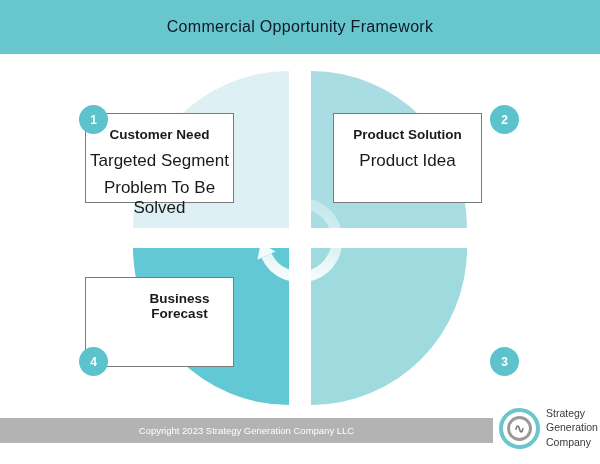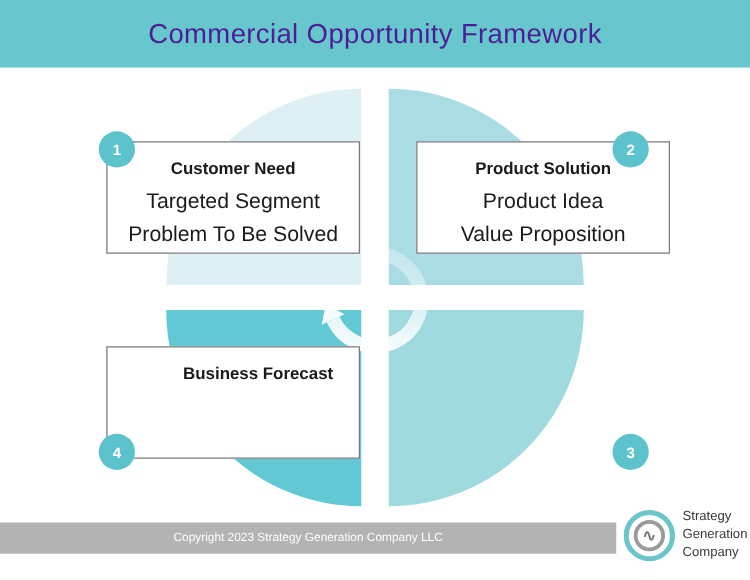--- a/index.html
+++ b/index.html
@@ -10,36 +10,36 @@
     font-family: "Liberation Sans", sans-serif;
     overflow: hidden;
   }
 
   
   .header {
     position: absolute; left: 0; top: 0; width: 600px; height: 54px;
     display: flex; align-items: center; justify-content: center;
   }
   .header span {
-    color: #4c1d95; font-size: 22px; letter-spacing: 0.3px; font-weight: 400;
+    color: #0f172a; font-size: 16px; letter-spacing: 0.3px; font-weight: 400;
   }
 
   
   .circle { position: absolute; left: 133px; top: 71px; width: 334px; height: 334px; }
   .arc { position: absolute; width: 156px; height: 157px; }
   .arc.tl { left: 0;    top: 0;    border-top-left-radius: 100% 100%; }
   .arc.tr { left: 178px; top: 0;    border-top-right-radius: 100% 100%; }
   .arc.bl { left: 0;    top: 177px; border-bottom-left-radius: 100% 100%; }
   .arc.br { left: 178px; top: 177px; border-bottom-right-radius: 100% 100%; }
 
   .cycle-arrow { position: absolute; left: 245px; top: 185px; width: 110px; height: 110px; }
 
   
   .qbox {
-    position: absolute; width: 203px; height: 90px;
+    position: absolute; width: 149px; height: 90px;
     background: #ffffff; border: 1.5px solid #7a7a7a;
     box-sizing: border-box; text-align: center;
     padding-top: 13px;
   }
   .qbox .qtitle { font-size: 13.5px; font-weight: bold; color: #1a1a1a; margin-bottom: 9px; }
   .qbox .qline  { font-size: 17px; color: #1a1a1a; margin-bottom: 7px; }
   .b1 { left: 85px;  top: 113px; }
   .b2 { left: 333px; top: 113px; }
   .b3 { left: 85px;  top: 277px; padding-left: 40px; }
   .b4 { left: 333px; top: 277px; }
@@ -110,21 +110,20 @@
 
   <div class="qbox b1">
     <div class="qtitle">Customer Need</div>
     <div class="qline">Targeted Segment</div>
     <div class="qline">Problem To Be Solved</div>
   </div>
 
   <div class="qbox b2">
     <div class="qtitle">Product Solution</div>
     <div class="qline">Product Idea</div>
-    <div class="qline">Value Proposition</div>
   </div>
 
   <div class="qbox b3">
     <div class="qtitle">Business Forecast</div>
   </div>
 
 
   <div class="badge n1" style="background-color: rgb(92, 195, 205);">
     <span>1</span>
   </div>

